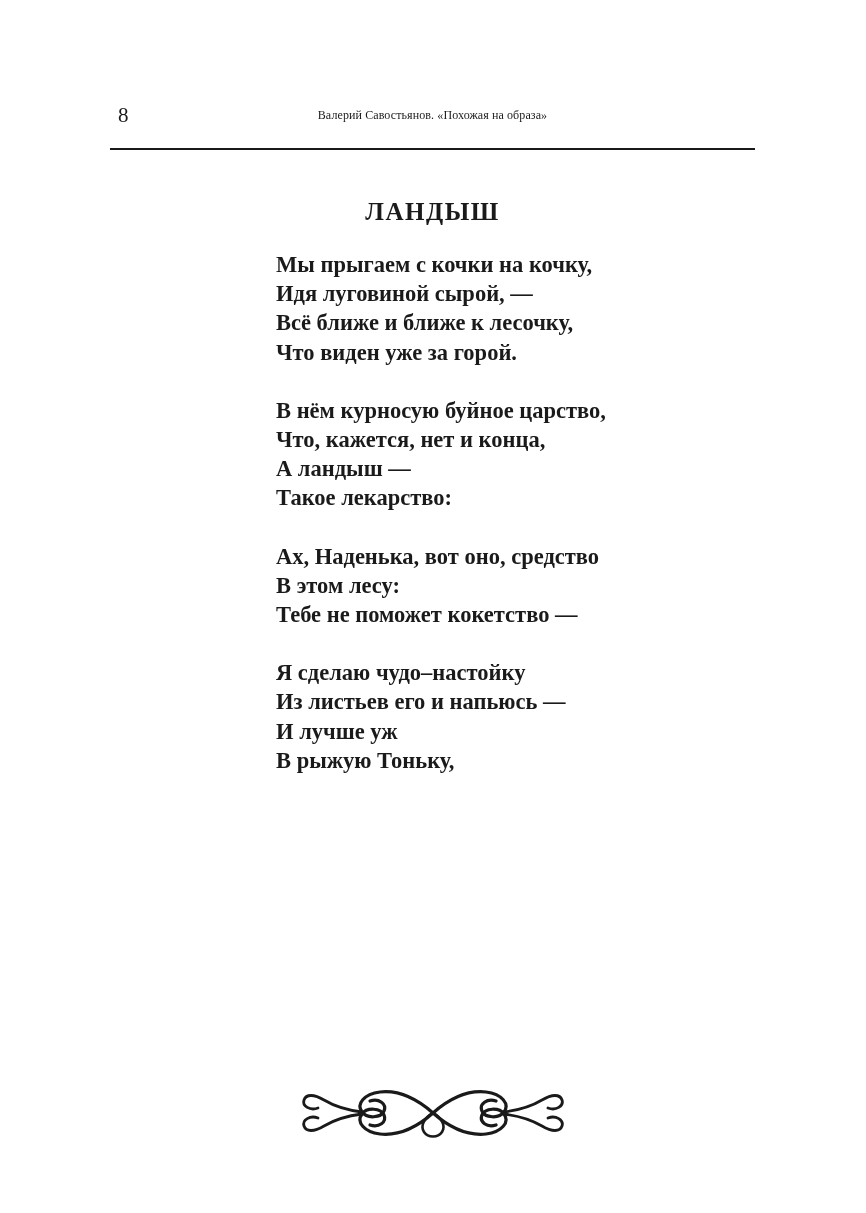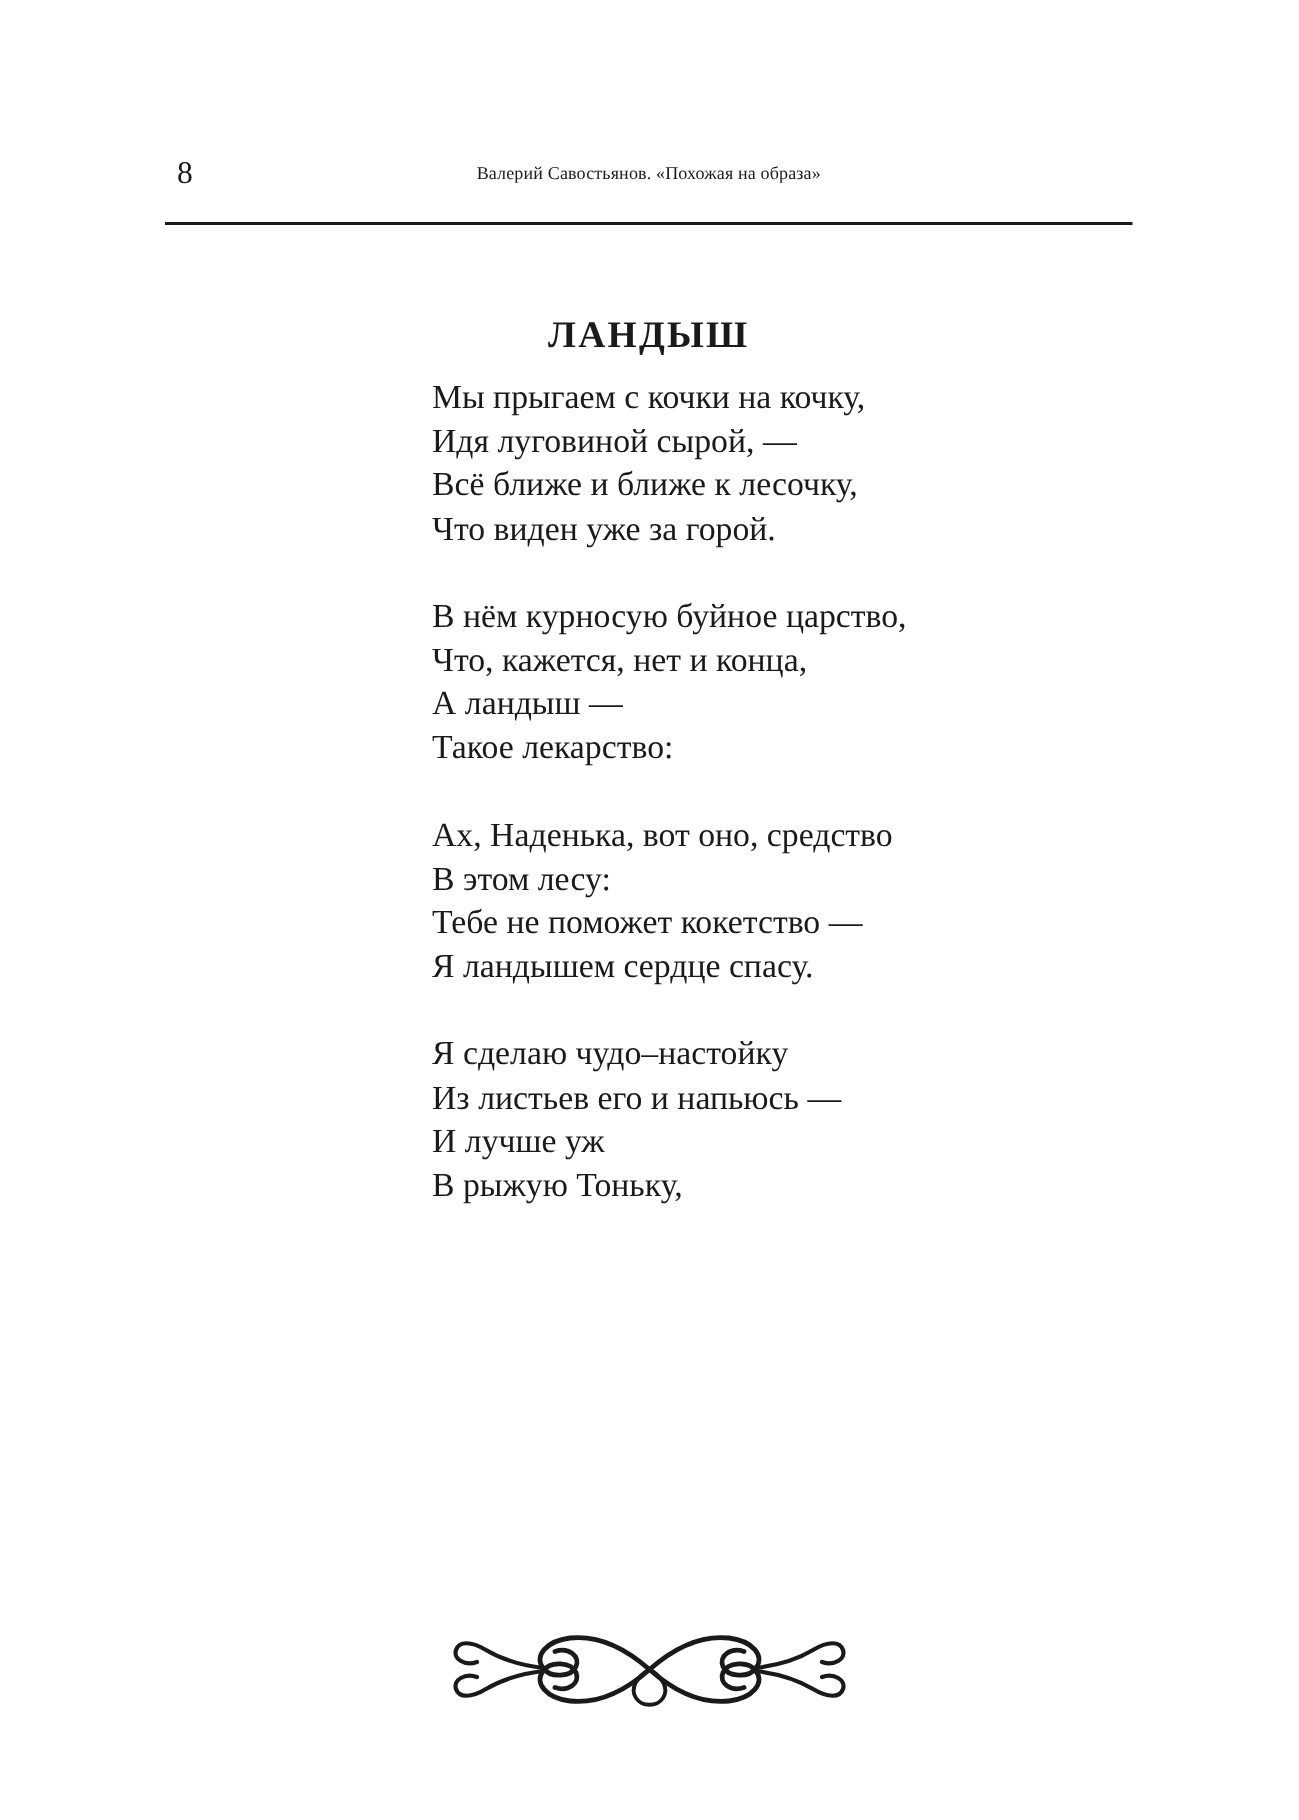--- a/index.html
+++ b/index.html
@@ -57,27 +57,27 @@
   }
   .poem-title {
     position: absolute;
     left: 110px;
     top: 198px;
     width: 645px;
     text-align: center;
     font-size: 25px;
     font-weight: bold;
     letter-spacing: 1.5px;
-    margin-top: 12px;
   }
   .poem-body {
     position: absolute;
-    left: 288px;
+    left: 276px;
     top: 250px;
     width: 480px;
+    font-weight: bold;
   }
   .stanza {
     margin: 0 0 29px 0;
   }
   .line {
     font-size: 22.5px;
     line-height: 29.2px;
     white-space: pre;
   }
   .ornament {
@@ -119,21 +119,20 @@
       <div class="line">В нём курносую буйное царство,</div>
       <div class="line">Что, кажется, нет и конца,</div>
       <div class="line">А ландыш —</div>
       <div class="line">Такое лекарство:</div>
     </div>
 
     <div class="stanza">
       <div class="line">Ах, Наденька, вот оно, средство</div>
       <div class="line">В этом лесу:</div>
       <div class="line">Тебе не поможет кокетство —</div>
-      <div class="line">Я ландышем сердце спасу.</div>
     </div>
 
     <div class="stanza">
       <div class="line">Я сделаю чудо–настойку</div>
       <div class="line">Из листьев его и напьюсь —</div>
       <div class="line">И лучше уж</div>
       <div class="line">В рыжую Тоньку,</div>
     </div>
 
   </div>

